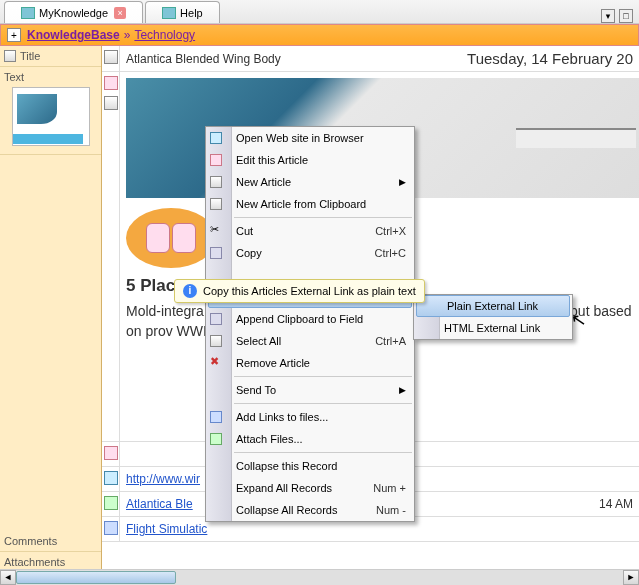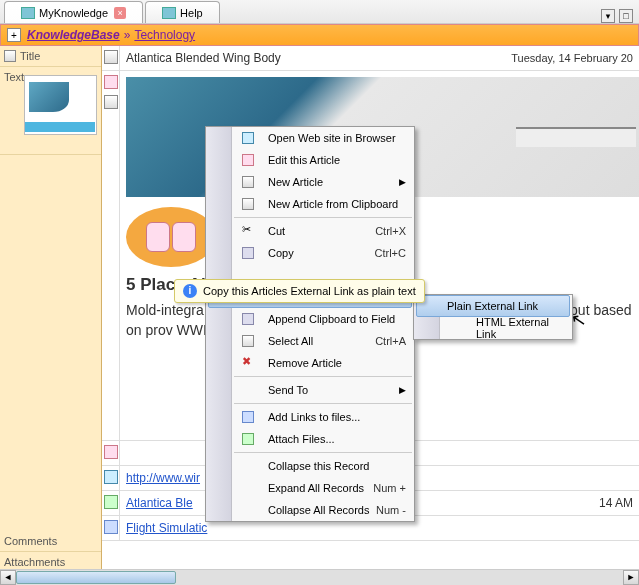--- a/index.html
+++ b/index.html
@@ -11,56 +11,56 @@
 .tab.active { background: linear-gradient(#fff, #fdfdfd); }
 .tab-icon { width: 14px; height: 12px; background: #7ec5d6; border: 1px solid #4a9; margin-right: 4px; }
 .tab-close { width: 12px; height: 12px; background: #e88; border-radius: 2px; color: #fff; font-size: 9px; line-height: 12px; text-align: center; margin-left: 6px; }
 .tab-controls { margin-left: auto; display: flex; gap: 4px; padding-right: 6px; }
 .tab-ctrl { width: 14px; height: 14px; border: 1px solid #888; background: #eee; font-size: 9px; text-align: center; line-height: 12px; cursor: pointer; }
 
 
 .breadcrumb-bar { height: 22px; background: linear-gradient(#ffb847, #ffa726); border: 1px solid #d88; display: flex; align-items: center; padding: 0 6px; font-size: 12px; }
 .bc-icon { width: 14px; height: 14px; border: 1px solid #888; background: #fff; margin-right: 6px; display: flex; align-items: center; justify-content: center; font-size: 10px; }
 .breadcrumb-bar a { color: #7a1fa2; text-decoration: underline; }
-.breadcrumb-bar .bold { font-weight: bold; font-style: italic; }
+.breadcrumb-bar .bold { font-weight: bold; }
 .breadcrumb-bar .sep { margin: 0 4px; color: #7a1fa2; }
 
 
 .main { display: flex; height: 548px; }
 .sidebar { width: 102px; background: #ffedc5; border-right: 1px solid #d4b068; display: flex; flex-direction: column; }
 .side-row { display: flex; align-items: flex-start; padding: 4px 4px; border-bottom: 1px solid #e8d4a0; font-size: 11px; }
 .side-ico { width: 14px; height: 14px; margin-right: 4px; display: inline-block; }
 .side-label { flex: 1; color: #555; }
 .thumb { width: 78px; height: 60px; background: #fff; border: 1px solid #bbb; margin: 4px auto; position: relative; }
 .thumb::before { content: ''; position: absolute; top: 6px; left: 4px; width: 40px; height: 30px; background: linear-gradient(135deg, #5fa8c4, #2d6a8a); border-radius: 0 0 40% 0; }
 .thumb-blue { width: 70px; height: 10px; background: #4db6e0; margin-top: 46px; }
 
 .content { flex: 1; background: #fff; position: relative; overflow: hidden; }
 .content-row { display: flex; border-bottom: 1px solid #ddd; }
 .field-icon { width: 18px; padding: 4px 2px; border-right: 1px solid #ddd; }
 .field-icon .ico { width: 14px; height: 14px; }
 .field-body { flex: 1; padding: 4px 6px; font-size: 12px; display: flex; align-items: center; }
 .title-text { color: #333; }
-.title-date { margin-left: auto; color: #333; font-size: 11px; }
+.title-date { margin-left: auto; color: #333; font-size: 15px; }
 
 .article-area { padding: 6px; font-size: 13px; font-family: Verdana, sans-serif; color: #333; position: relative; height: 360px; }
 .wing-img { width: 520px; height: 120px; background: linear-gradient(135deg, #4a8fa8 0%, #2d6a8a 30%, #e8e8e8 40%, #ddd 100%); margin-bottom: 10px; position: relative; }
 .wing-img::after { content: ''; position: absolute; right: 10px; top: 50px; width: 120px; height: 18px; background: #eee; border-top: 2px solid #888; }
 .seats { width: 90px; height: 60px; background: #f4a840; border-radius: 50%; display: flex; align-items: center; justify-content: center; gap: 2px; margin-bottom: 8px; }
 .seat { width: 24px; height: 30px; background: #fde; border: 1px solid #c78; border-radius: 6px; }
 h2.article-h { font-size: 17px; font-weight: bold; margin: 6px 0; font-family: Verdana, sans-serif; }
 .article-text { font-size: 14px; line-height: 1.4; }
 
 .link-row .field-body a { color: #2255cc; text-decoration: underline; font-size: 12px; }
 .link-row .time { margin-left: auto; color: #333; }
 
 
 .context-menu { position: absolute; left: 205px; top: 126px; width: 210px; background: #f8f8f8; border: 1px solid #9a9a9a; box-shadow: 3px 3px 4px rgba(0,0,0,0.3); z-index: 100; }
 .menu-strip { position: absolute; left: 0; top: 0; bottom: 0; width: 26px; background: linear-gradient(to right, #e8e8f0, #d4d4e0); border-right: 1px solid #c0c0c8; }
-.menu-item { height: 22px; display: flex; align-items: center; padding-left: 30px; padding-right: 8px; font-size: 11px; position: relative; cursor: pointer; margin-left: 32px; }
+.menu-item { height: 22px; display: flex; align-items: center; padding-left: 30px; padding-right: 8px; font-size: 11px; position: relative; cursor: pointer; }
 .menu-item .shortcut { margin-left: auto; color: #333; font-size: 11px; }
 .menu-item .arrow { margin-left: auto; font-size: 9px; }
 .menu-item.highlight { background: linear-gradient(#d6e7fb, #b0ceed); border: 1px solid #7aa7d8; border-radius: 2px; margin: 0 2px; padding-left: 28px; align-items: center; }
 .menu-sep { height: 1px; background: #ccc; margin: 2px 2px 2px 28px; }
 .menu-ico { position: absolute; left: 4px; width: 16px; height: 16px; }
 
 
 .submenu { position: absolute; left: 413px; top: 294px; width: 160px; background: #f8f8f8; border: 1px solid #9a9a9a; box-shadow: 3px 3px 4px rgba(0,0,0,0.3); z-index: 101; }
 .submenu .menu-strip { width: 26px; }
 .submenu .menu-item { padding-left: 30px; }
@@ -112,21 +112,21 @@
   <span class="sep">»</span>
   <a href="#">Technology</a>
 </div>
 
 <div class="main">
   <div class="sidebar">
     <div class="side-row">
       <span class="side-ico mini ico-doc"></span>
       <span class="side-label">Title</span>
     </div>
-    <div class="side-row" style="flex-direction:row;height:88px">
+    <div class="side-row" style="flex-direction:column;height:88px">
       <span class="side-label">Text</span>
       <div class="thumb">
           <div class="thumb-blue"></div>
         </div>
     </div>
     <div style="flex:1"></div>
     <div class="side-row">
       <span class="side-label">Comments</span>
     </div>
     <div class="side-row">

